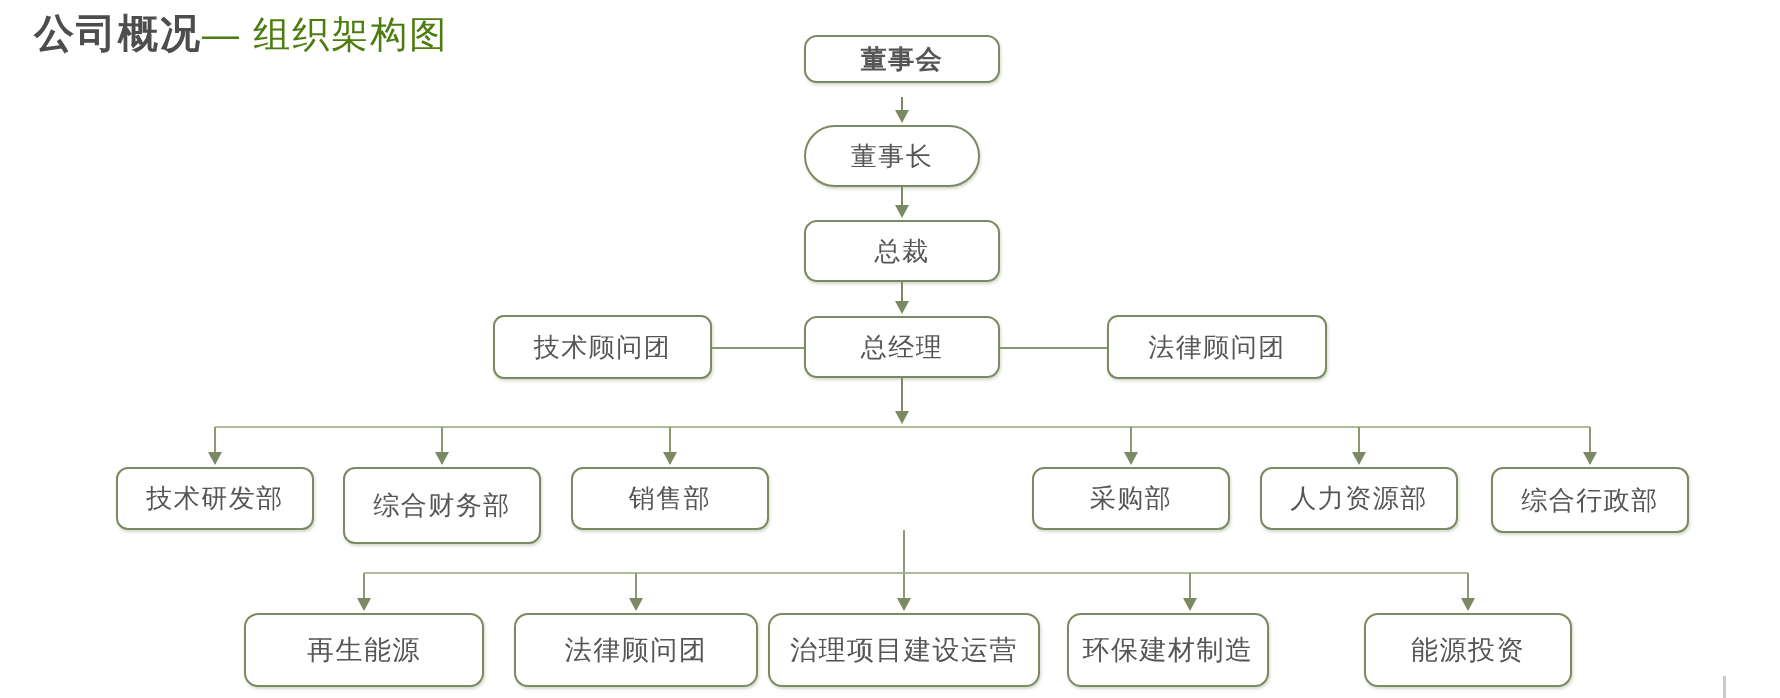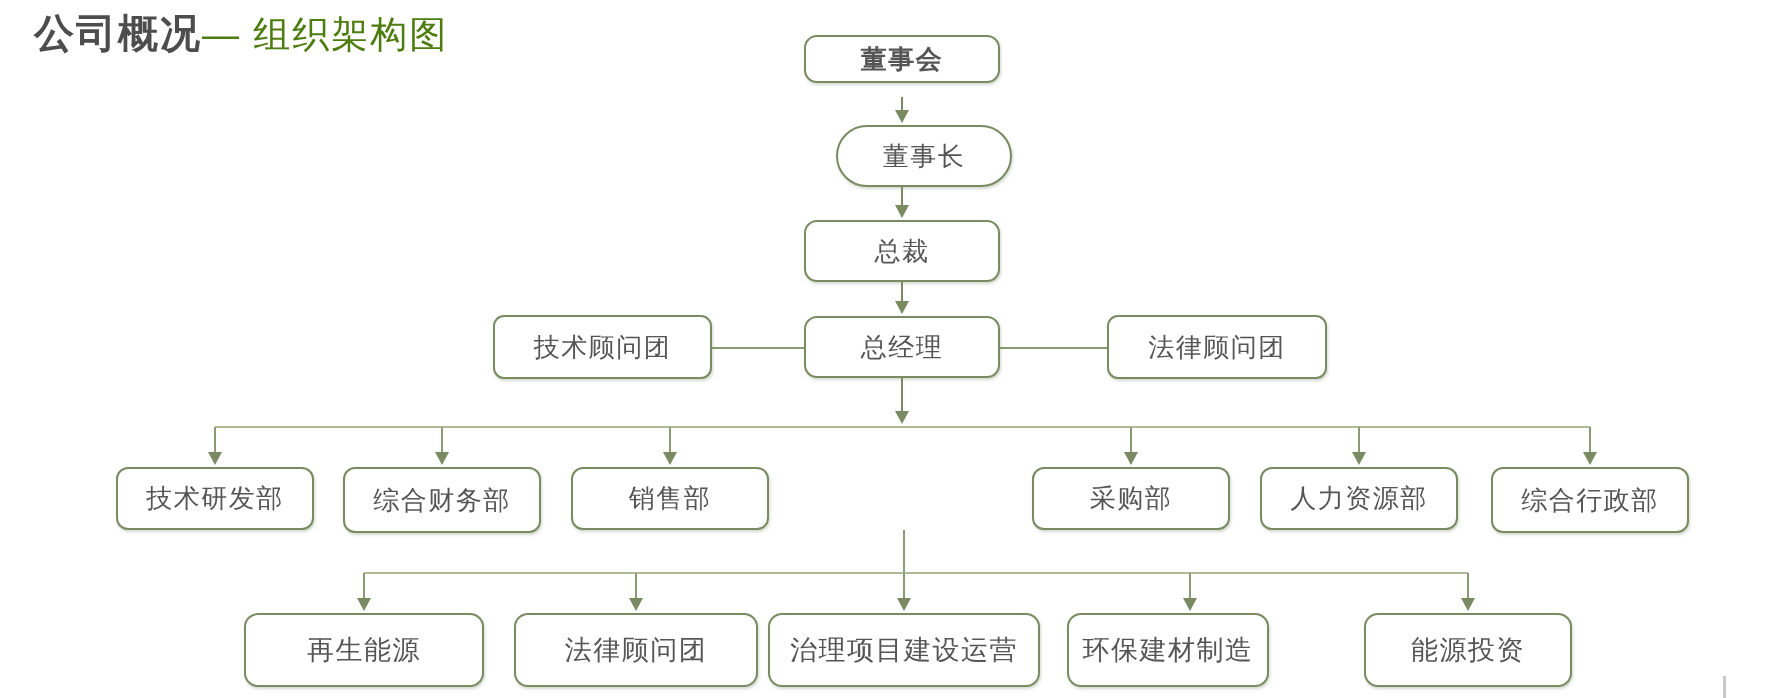--- a/index.html
+++ b/index.html
@@ -134,29 +134,29 @@
       <line x1="904" y1="573" x2="904" y2="599"></line>
         <polygon points="897,598 911,598 904,611" stroke="none"></polygon>
       <line x1="1190" y1="573" x2="1190" y2="599"></line>
         <polygon points="1183,598 1197,598 1190,611" stroke="none"></polygon>
       <line x1="1468" y1="573" x2="1468" y2="599"></line>
         <polygon points="1461,598 1475,598 1468,611" stroke="none"></polygon>
     </g>
   </svg>
 
   <div class="node chain" style="left:804px; top:35px;  width:196px; height:48px;font-weight:bold;">董事会</div>
-  <div class="node chain" style="left:836px; top:125px; width:176px; height:62px;border-radius:31px;">董事长</div>
+  <div class="node chain" style="left:804px; top:125px; width:176px; height:62px;border-radius:31px;">董事长</div>
   <div class="node chain" style="left:804px; top:220px; width:196px; height:62px;">总裁</div>
   <div class="node chain" style="left:804px; top:316px; width:196px; height:62px;">总经理</div>
 
   <div class="node advisor" style="left:493px;  top:315px; width:219px; height:64px;">技术顾问团</div>
   <div class="node advisor" style="left:1107px; top:315px; width:220px; height:64px;">法律顾问团</div>
 
   <div class="node dept" style="left:116px;  top:467px; width:198px; height:63px;">技术研发部</div>
-  <div class="node dept" style="left:343px;  top:467px; width:198px; height:66px;">综合财务部</div>
+  <div class="node dept" style="left:343px;  top:467px; width:198px; height:77px;">综合财务部</div>
   <div class="node dept" style="left:571px;  top:467px; width:198px; height:63px;">销售部</div>
   <div class="node dept" style="left:1032px; top:467px; width:198px; height:63px;">采购部</div>
   <div class="node dept" style="left:1260px; top:467px; width:198px; height:63px;">人力资源部</div>
   <div class="node dept" style="left:1491px; top:467px; width:198px; height:66px;">综合行政部</div>
 
   <div class="node sub" style="left:244px;  top:613px; width:240px; height:74px;">再生能源</div>
   <div class="node sub" style="left:514px;  top:613px; width:244px; height:74px;">法律顾问团</div>
   <div class="node sub" style="left:768px;  top:613px; width:272px; height:74px;">治理项目建设运营</div>
   <div class="node sub" style="left:1067px; top:613px; width:202px; height:74px;">环保建材制造</div>
   <div class="node sub" style="left:1364px; top:613px; width:208px; height:74px;">能源投资</div>

